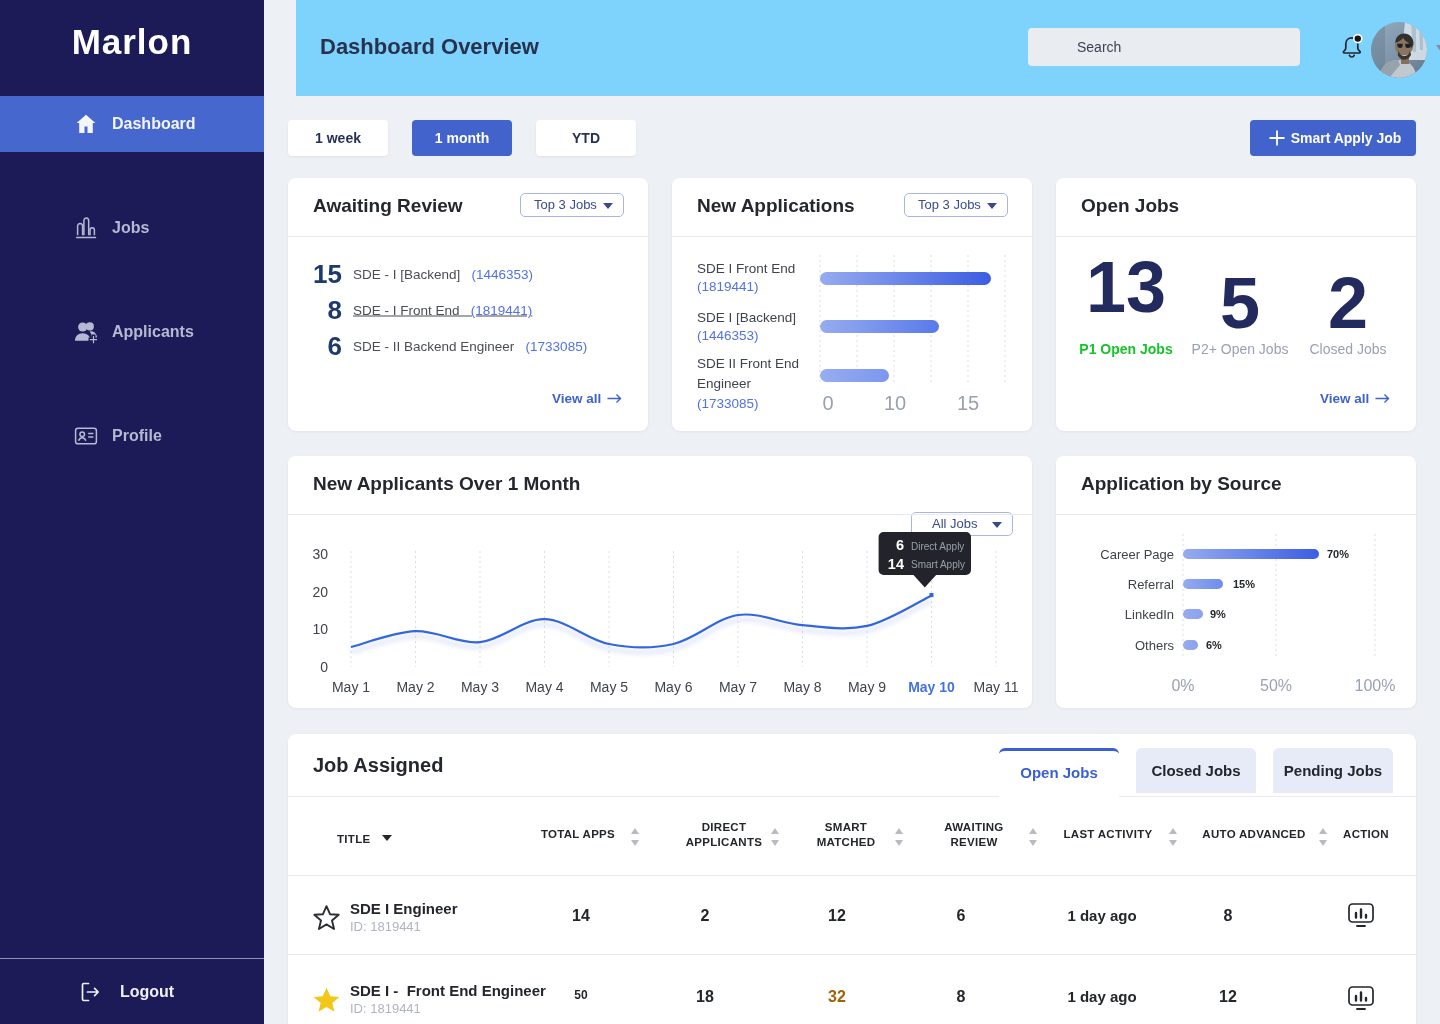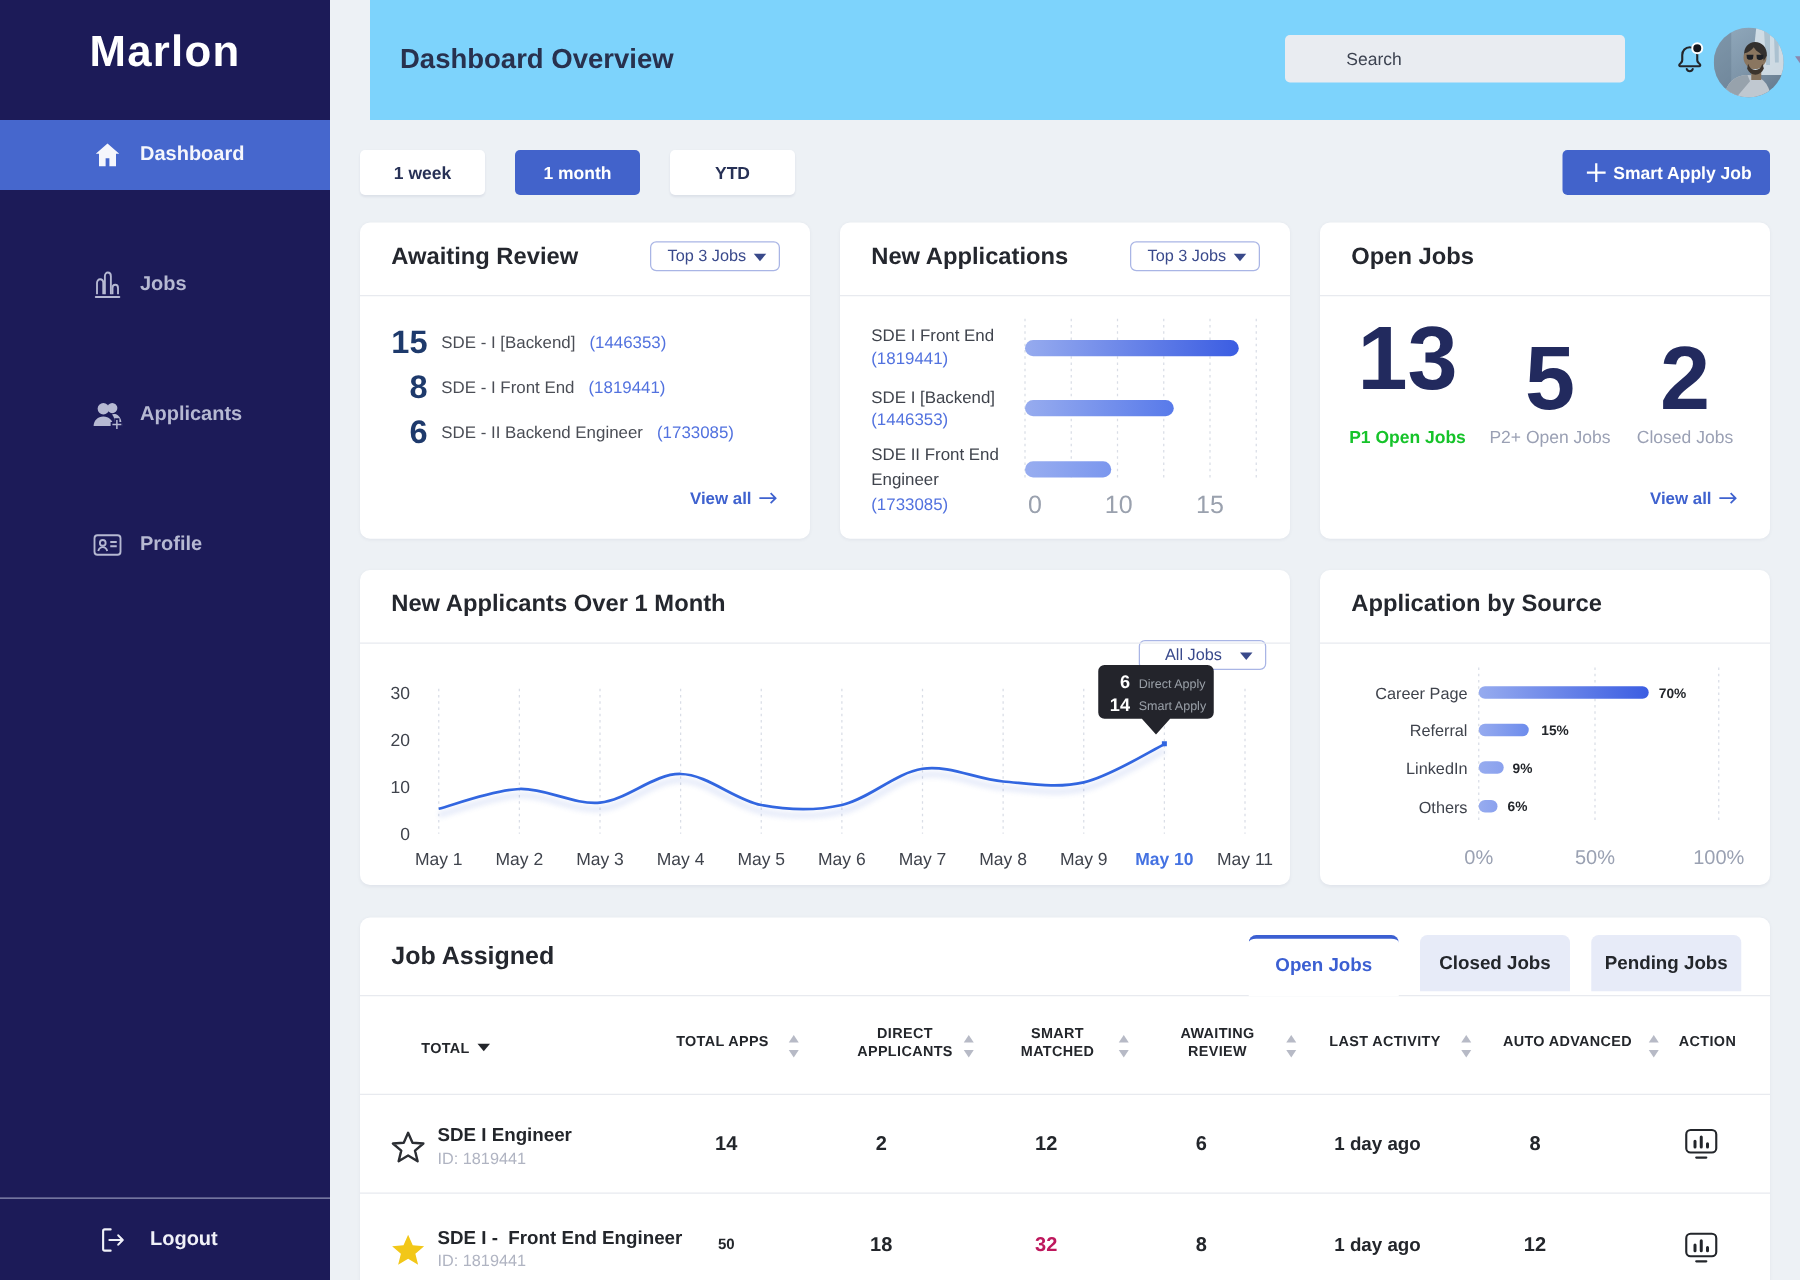--- a/index.html
+++ b/index.html
@@ -133,21 +133,21 @@
   <div class="cardtitle">Awaiting Review</div>
   <div class="select" style="left:232px;top:15px;width:104px;">Top 3 Jobs<span class="car"></span></div>
   <div class="cardsep"></div>
   <div class="abs" style="left:0;top:78px;width:360px;">
     <div style="position:relative;height:36px;">
       <span style="position:absolute;right:306px;top:50%;transform:translateY(-50%);font-size:26px;font-weight:bold;color:#1e3a6c;">15</span>
       <span style="position:absolute;left:65px;top:50%;transform:translateY(-50%);font-size:13.5px;color:#4a4d55;">SDE - I [Backend]&nbsp;&nbsp; <span style="color:#5272df;font-size:13.5px;">(1446353)</span></span>
     </div>
     <div style="position:relative;height:36px;">
       <span style="position:absolute;right:306px;top:50%;transform:translateY(-50%);font-size:26px;font-weight:bold;color:#1e3a6c;">8</span>
-      <span style="position:absolute;left:65px;top:50%;transform:translateY(-50%);font-size:13.5px;color:#4a4d55;">SDE - I Front End&nbsp;&nbsp; <span style="color:#5272df;font-size:13.5px;">(1819441)</span></span>
+      <span style="position:absolute;left:65px;top:50%;transform:translateY(-50%);font-size:13.5px;color:#4a4d55;text-decoration:underline;">SDE - I Front End&nbsp;&nbsp; <span style="color:#5272df;font-size:13.5px;">(1819441)</span></span>
     </div>
     <div style="position:relative;height:36px;">
       <span style="position:absolute;right:306px;top:50%;transform:translateY(-50%);font-size:26px;font-weight:bold;color:#1e3a6c;">6</span>
       <span style="position:absolute;left:65px;top:50%;transform:translateY(-50%);font-size:13.5px;color:#4a4d55;">SDE - II Backend Engineer&nbsp;&nbsp; <span style="color:#5272df;font-size:13.5px;">(1733085)</span></span>
     </div>
   </div>
   <div class="viewall" style="right:26px;top:213px;">View all
     <svg width="15" height="11" viewBox="0 0 15 11" style="vertical-align:-1px;margin-left:2px;">
         <path d="M0.5 5.5h13M9.5 1.5 13.5 5.5l-4 4" stroke="#3f62cf" stroke-width="1.4" fill="none"></path>
       </svg>
@@ -315,21 +315,21 @@
 </div>
 
 <div class="card" style="left:288px;top:734px;width:1128px;height:300px;border-bottom-left-radius:0;border-bottom-right-radius:0;">
   <div class="cardtitle" style="top:20px;font-size:20px;">Job Assigned</div>
   <div class="abs" style="left:0;right:0;top:62px;height:1px;background:#e8eaef;"></div>
   <div class="abs" style="left:711px;top:14px;width:120px;height:49px;background:#fff;border-top:3.5px solid #3b5fd2;border-top-left-radius:6px;border-top-right-radius:6px;text-align:center;line-height:43px;font-size:15px;font-weight:bold;color:#3b5fd2;z-index:2;">Open Jobs</div>
   <div class="abs" style="left:848px;top:14px;width:120px;height:45px;background:#e7ebf8;border-radius:6px 6px 0 0;text-align:center;line-height:45px;font-size:15px;font-weight:bold;color:#23262b;">Closed Jobs</div>
   <div class="abs" style="left:985px;top:14px;width:120px;height:45px;background:#e7ebf8;border-radius:6px 6px 0 0;text-align:center;line-height:45px;font-size:15px;font-weight:bold;color:#23262b;">Pending Jobs</div>
 
   <div class="abs" style="left:0;top:63px;width:1128px;height:78px;font-size:11.5px;font-weight:bold;color:#23262b;letter-spacing:0.3px;">
-    <span class="abs" style="left:49px;top:36px;">TOTAL</span>
+    <span class="abs" style="left:49px;top:36px;">TITLE</span>
     <span class="abs" style="left:94px;top:38px;width:0;height:0;border-left:5px solid transparent;border-right:5px solid transparent;border-top:6px solid #23262b;"></span>
     <div class="abs" style="left:210px;top:30px;width:160px;text-align:center;line-height:15px;">TOTAL APPS</div>
     <div class="abs" style="left:371px;top:23px;width:130px;text-align:center;line-height:15px;">DIRECT<br>APPLICANTS</div>
     <div class="abs" style="left:493px;top:23px;width:130px;text-align:center;line-height:15px;">SMART<br>MATCHED</div>
     <div class="abs" style="left:621px;top:23px;width:130px;text-align:center;line-height:15px;">AWAITING<br>REVIEW</div>
     <div class="abs" style="left:750px;top:30px;width:140px;text-align:center;line-height:15px;">LAST ACTIVITY</div>
     <div class="abs" style="left:896px;top:30px;width:140px;text-align:center;line-height:15px;">AUTO ADVANCED</div>
     <div class="abs" style="left:1040px;top:30px;width:76px;text-align:center;line-height:15px;">ACTION</div>
     <svg class="abs" style="left:340px;top:29px;" width="14" height="22" viewBox="0 0 14 22">
         <path d="M7 2 11 8H3z" fill="#b7bac6"></path>
@@ -379,21 +379,21 @@
   <div class="abs" style="left:0;right:0;top:220px;height:1px;background:#e8eaef;"></div>
 
   <div class="abs" style="left:0;top:221px;width:1128px;height:79px;">
     <svg class="abs" style="left:24px;top:31px;" width="29" height="28" viewBox="0 0 29 28">
         <path d="M14.5 1.8l3.7 8.4 9.1.7-7 6 2.2 8.9-8-4.9-8 4.9 2.2-8.9-7-6 9.1-.7z" fill="#f2c718"></path>
       </svg>
     <div class="abs" style="left:62px;top:27px;font-size:15px;font-weight:bold;color:#23262b;">SDE I -&nbsp; Front End Engineer</div>
     <div class="abs" style="left:62px;top:46px;font-size:13px;color:#b0b4c2;">ID: 1819441</div>
     <div class="abs" style="left:213px;top:33px;width:160px;text-align:center;font-size:12px;font-weight:bold;color:#23262b;">50</div>
     <div class="abs" style="left:352px;top:33px;width:130px;text-align:center;font-size:16px;font-weight:bold;color:#23262b;">18</div>
-    <div class="abs" style="left:484px;top:33px;width:130px;text-align:center;font-size:16px;font-weight:bold;color:#be185d;">32</div>
+    <div class="abs" style="left:484px;top:33px;width:130px;text-align:center;font-size:16px;font-weight:bold;color:#a16207;">32</div>
     <div class="abs" style="left:608px;top:33px;width:130px;text-align:center;font-size:16px;font-weight:bold;color:#23262b;">8</div>
     <div class="abs" style="left:744px;top:33px;width:140px;text-align:center;font-size:15px;font-weight:bold;color:#23262b;">1 day ago</div>
     <div class="abs" style="left:870px;top:33px;width:140px;text-align:center;font-size:16px;font-weight:bold;color:#23262b;">12</div>
     <svg class="abs" style="left:1058px;top:30px;" width="30" height="28" viewBox="0 0 30 28">
       <rect x="3" y="2" width="24" height="18" rx="3.5" fill="none" stroke="#23262b" stroke-width="1.7"></rect>
       <path d="M10 15.5v-4.5M15 15.5V7.5M20 15.5v-2.5" stroke="#23262b" stroke-width="2.4" stroke-linecap="round"></path>
       <path d="M11 24h8" stroke="#23262b" stroke-width="1.8" stroke-linecap="round"></path>
     </svg>
   </div>
 </div>

